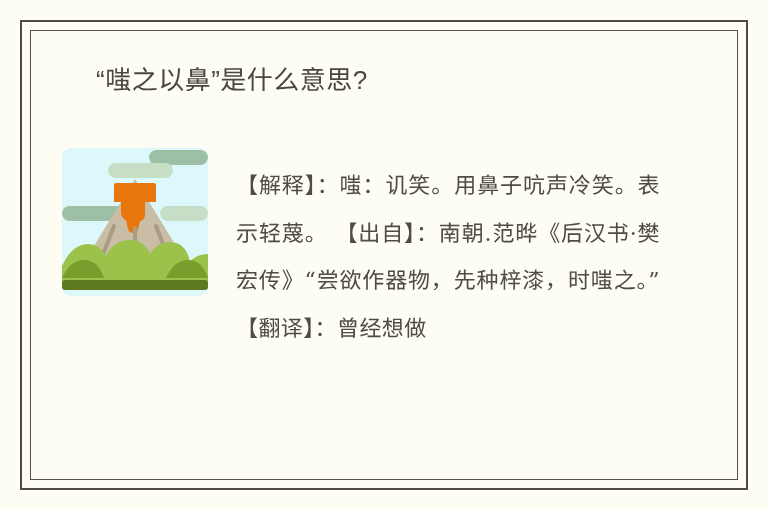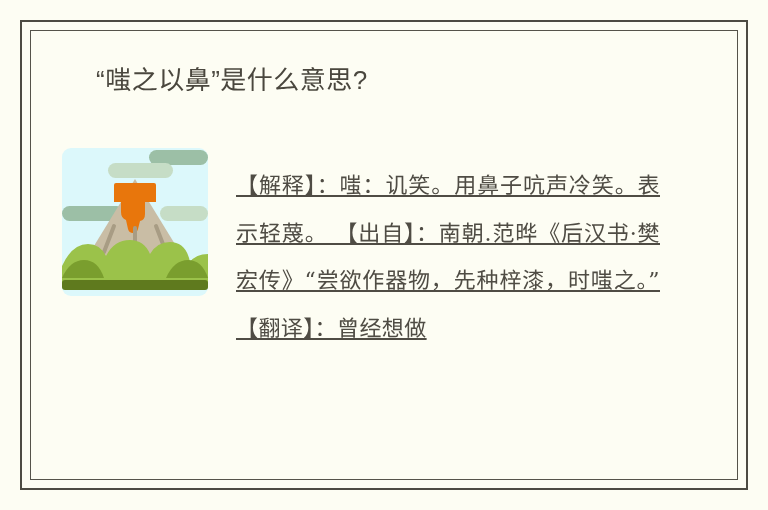--- a/index.html
+++ b/index.html
@@ -75,21 +75,20 @@
     left: 236px;
     top: 162px;
     width: 424px;
     font-family: "DejaVu Serif", "Liberation Serif", serif;
     font-size: 22px;
     line-height: 47.5px;
     color: #4f4c44;
     text-align: justify;
     text-justify: inter-character;
     letter-spacing: 0.4px;
-    text-decoration: underline;
   }
 </style>
 </head>
 <body>
 
 <div id="card">
 
   <div class="frame-outer"></div>
   <div class="frame-inner"></div>
 

